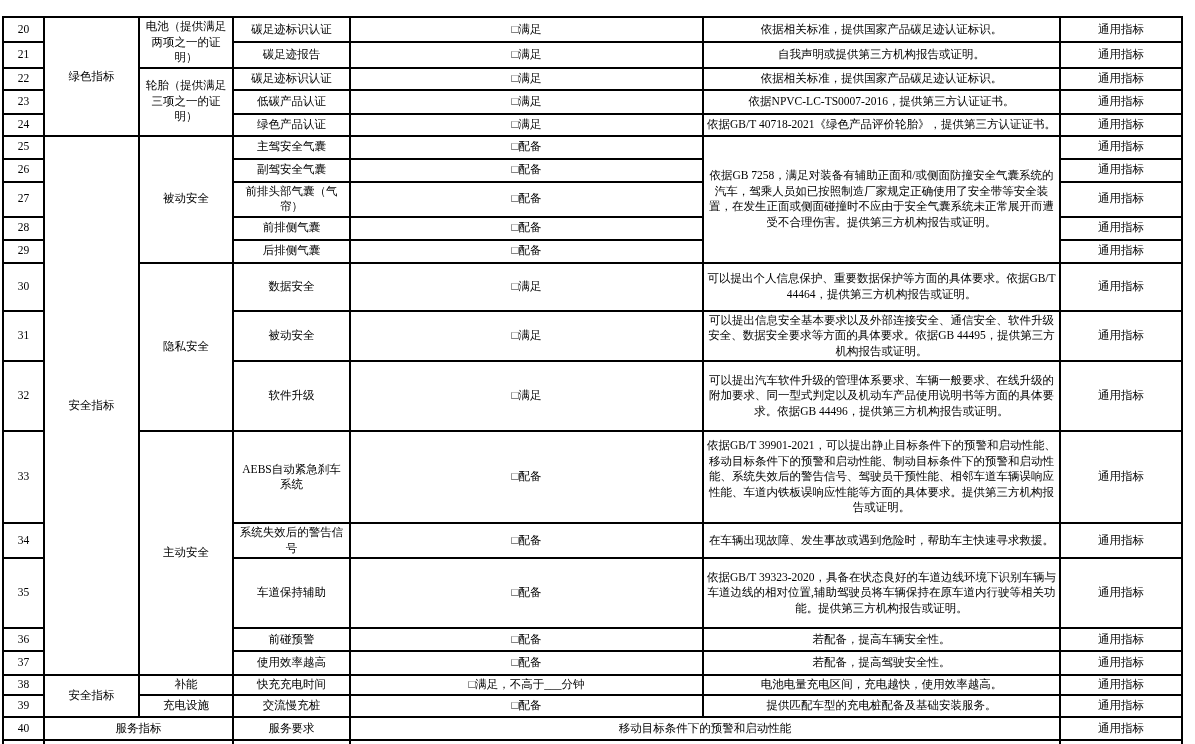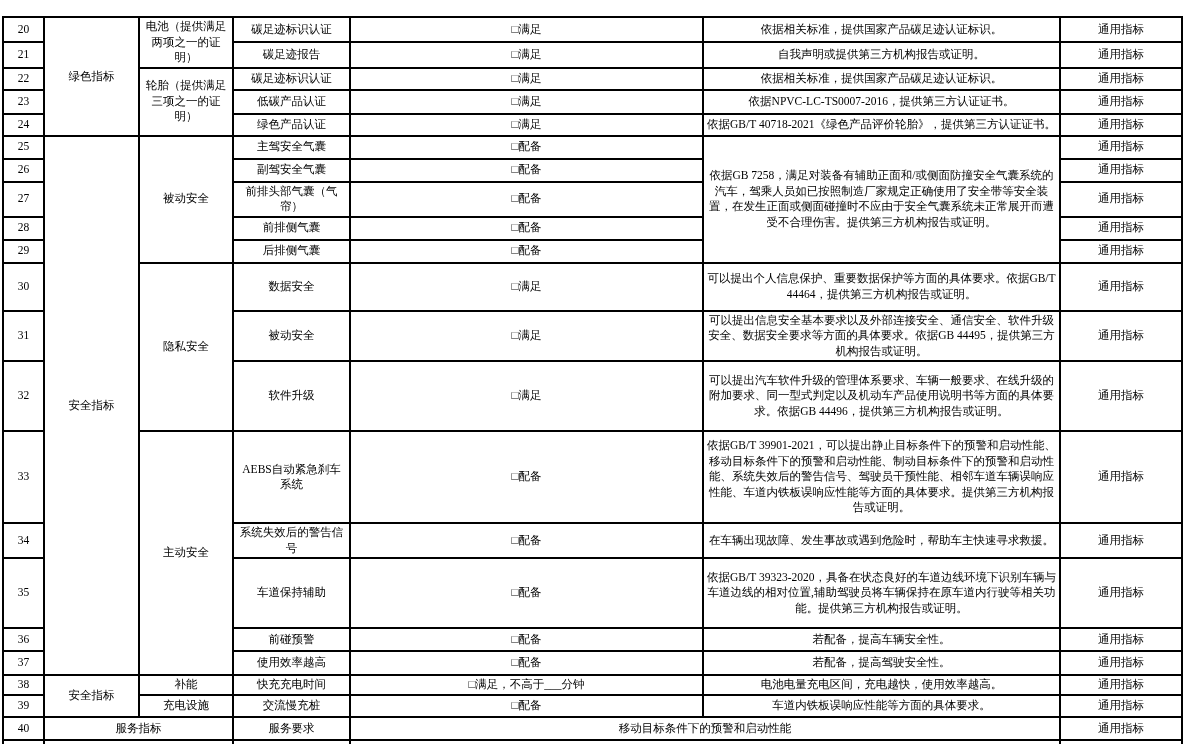--- a/index.html
+++ b/index.html
@@ -174,21 +174,21 @@
         <td data-name="item-cell">快充充电时间</td>
         <td data-name="requirement-cell">□满足，不高于___分钟</td>
         <td data-name="description-cell">电池电量充电区间，充电越快，使用效率越高。</td>
         <td data-name="indicator-type-cell">通用指标</td>
       </tr>
       <tr data-name="table-row" style="height: 22px;">
         <td data-name="row-number-cell">39</td>
         <td data-name="subcategory-cell">充电设施</td>
         <td data-name="item-cell">交流慢充桩</td>
         <td data-name="requirement-cell">□配备</td>
-        <td data-name="description-cell">车道内铁板误响应性能等方面的具体要求。</td>
+        <td data-name="description-cell">提供匹配车型的充电桩配备及基础安装服务。</td>
         <td data-name="indicator-type-cell">通用指标</td>
       </tr>
       <tr data-name="table-row" style="height: 23px; padding-left: 29px;">
         <td data-name="row-number-cell">40</td>
         <td colspan="2" data-name="category-cell">服务指标</td>
         <td data-name="item-cell">服务要求</td>
         <td colspan="2" data-name="requirement-description-cell">移动目标条件下的预警和启动性能</td>
         <td data-name="indicator-type-cell">通用指标</td>
       </tr>
       <tr data-name="table-row" style="height: 23px;">

